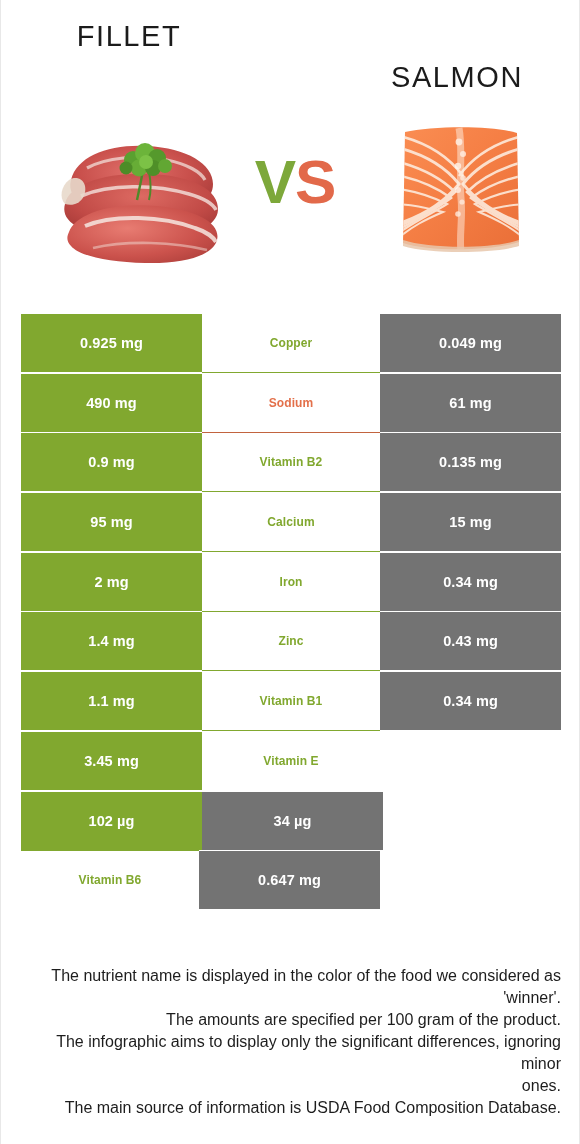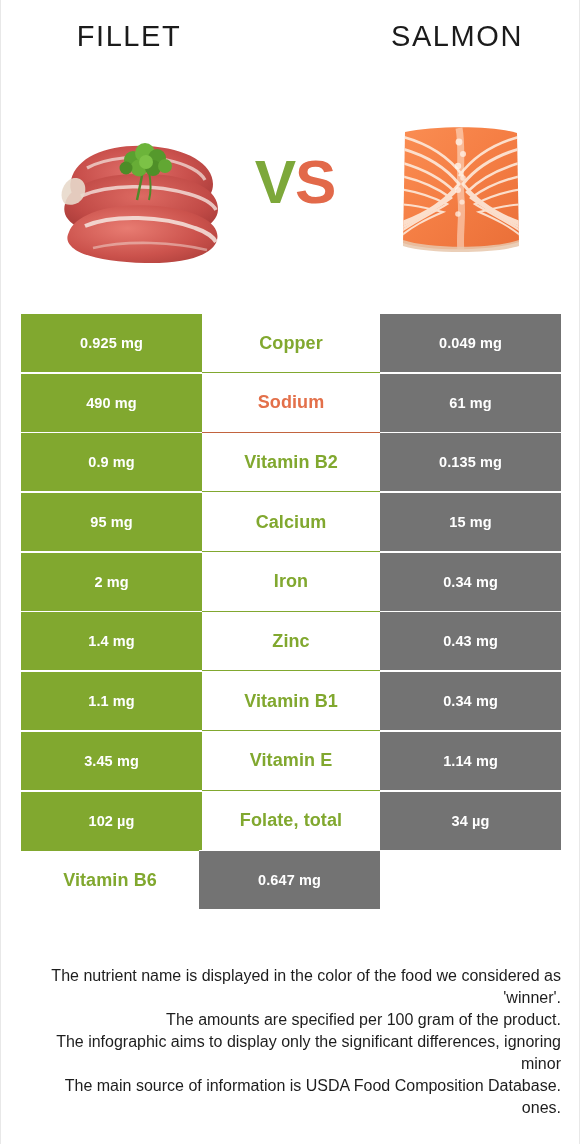--- a/index.html
+++ b/index.html
@@ -36,21 +36,21 @@
     font-family: "Liberation Sans", sans-serif;
     font-size: 29px;
     font-weight: 300;
     letter-spacing: 1.6px;
     color: #1b1b1b;
     text-align: center;
     white-space: nowrap;
     -webkit-font-smoothing: antialiased;
   }
   .title.left  { left: 20px;  width: 208px; }
-  .title.right { left: 352px; width: 200px; }
+  .title.right { left: 352px; width: 200px; margin-top: 41px; }
 
   
   .vs {
     position: absolute;
     left: 228px;
     top: 146px;
     width: 124px;
     height: 72px;
     font-size: 62px;
     font-weight: 700;
@@ -117,21 +117,21 @@
   }
 
   .cell-mid {
     width: 178px;
     height: 58px;
     background: #ffffff;
     position: relative;
   }
 
   .cell-mid .nutrient-name {
-    font-size: 18px;
+    font-size: 12px;
     font-weight: 700;
     letter-spacing: 0.1px;
   }
 
   .cell-mid.win-left  .nutrient-name { color: #81A82F; }
   .cell-mid.win-right .nutrient-name { color: #E3704A; }
 
   
   .cell-mid .divider {
     position: absolute;
@@ -334,41 +334,36 @@
           <span class="nutrient-name">Vitamin B1</span>
         </div>
         <div class="cell cell-right">0.34 mg</div>
       </div>
       <div class="row">
         <div class="cell cell-left">3.45 mg</div>
         <div class="cell cell-mid win-left">
           <div class="divider green"></div>
           <span class="nutrient-name">Vitamin E</span>
         </div>
-        <div class="cell cell-right">1.14 mg</div>
       </div>
       <div class="row">
         <div class="cell cell-left">102 µg</div>
-        <div class="cell cell-mid win-left">
-          <div class="divider green"></div>
-          <span class="nutrient-name">Folate, total</span>
-        </div>
         <div class="cell cell-right">34 µg</div>
       </div>
       <div class="row">
         <div class="cell cell-mid win-left">
           <div class="divider green"></div>
           <span class="nutrient-name">Vitamin B6</span>
         </div>
         <div class="cell cell-right">0.647 mg</div>
       </div>
     </div>
 
   <div class="footer">
     <span class="line">The nutrient name is displayed in the color of the food we considered as</span>
     <span class="line">'winner'.</span>
     <span class="line">The amounts are specified per 100 gram of the product.</span>
     <span class="line">The infographic aims to display only the significant differences, ignoring minor</span>
+    <span class="line">ones.</span>
     <span class="line">The main source of information is USDA Food Composition Database.</span>
-    <span class="line">ones.</span>
   </div>
 
 </div>
 
 </body></html>

